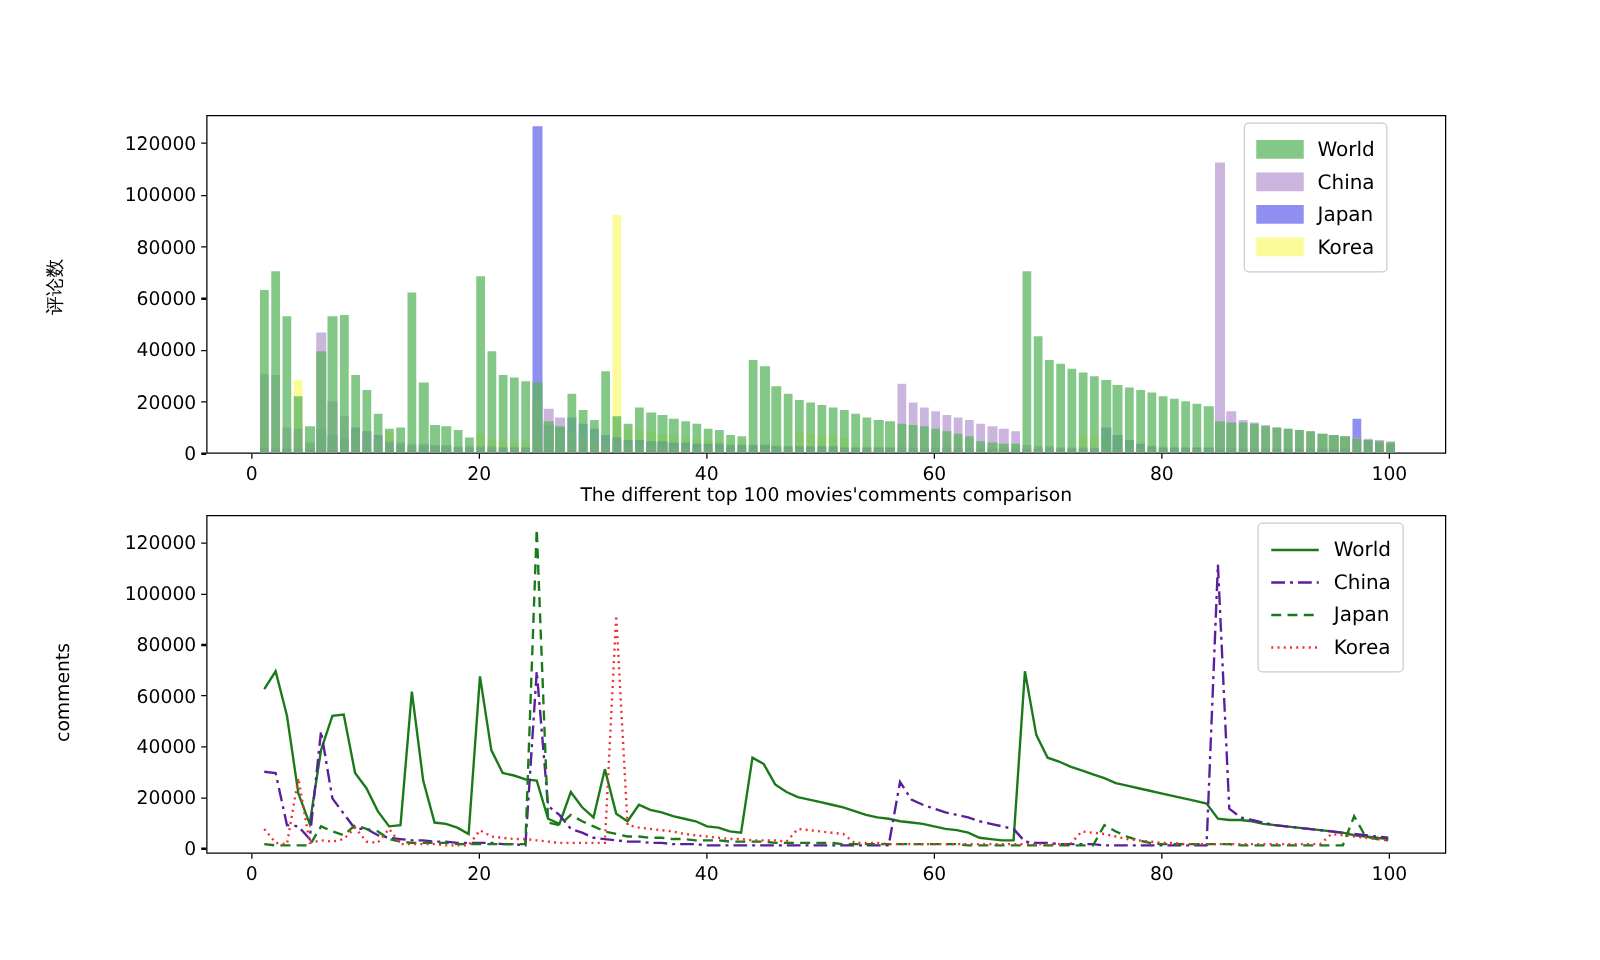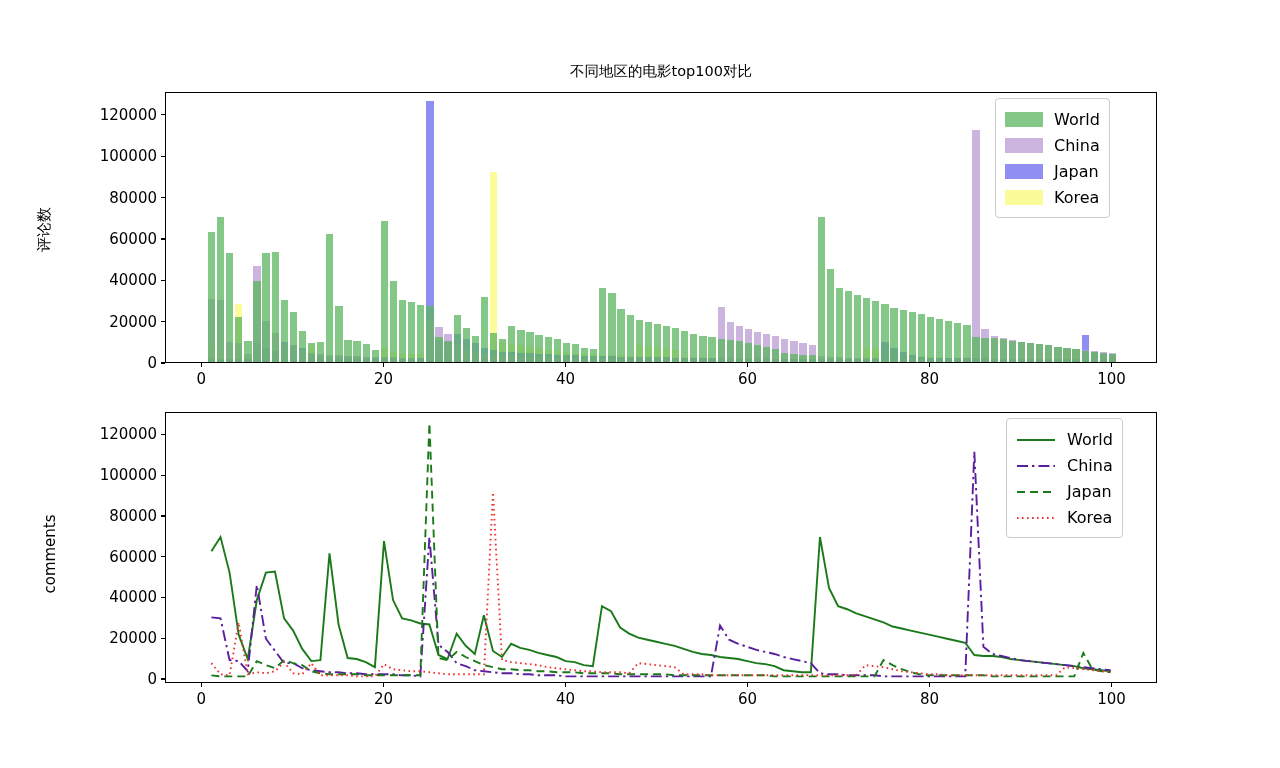--- a/index.html
+++ b/index.html
@@ -122,21 +122,20 @@
     font-size: 16px;
     color: #000000;
     white-space: nowrap;
   }
 </style>
 </head>
 <body>
 
 <div id="figure">
 
-  <div class="axtitle" id="top-title" style="left:165px; top:62px; width:992px;">不同地区的电影top100对比</div>
 
   <div class="ylabel" style="left:-16px; top:220px; width:120px;">评论数</div>
 
   <div class="axes" id="ax-top" style="left:165px; top:92px; width:992px; height:271px;">
     <div class="plotinner" id="bars-layer">
         <div class="bar" style="left: 41.8642px; width: 7.28073px; height: 130.328px; background: rgb(90, 181, 94); opacity: 0.75; z-index: 10;"></div>
         <div class="bar" style="left: 50.9651px; width: 7.28073px; height: 144.809px; background: rgb(90, 181, 94); opacity: 0.75; z-index: 10;"></div>
         <div class="bar" style="left: 60.0661px; width: 7.28073px; height: 108.607px; background: rgb(90, 181, 94); opacity: 0.75; z-index: 10;"></div>
         <div class="bar" style="left: 69.167px; width: 7.28073px; height: 45.5115px; background: rgb(90, 181, 94); opacity: 0.75; z-index: 10;"></div>
         <div class="bar" style="left: 78.2679px; width: 7.28073px; height: 20.687px; background: rgb(90, 181, 94); opacity: 0.75; z-index: 10;"></div>
@@ -562,20 +561,21 @@
       <div class="xtick-label" style="left: 565.44px; top: 370px;">40</div>
       <div class="tick-mark-x" style="left: 564.84px; top: 363px;"></div>
       <div class="xtick-label" style="left: 747.459px; top: 370px;">60</div>
       <div class="tick-mark-x" style="left: 746.859px; top: 363px;"></div>
       <div class="xtick-label" style="left: 929.477px; top: 370px;">80</div>
       <div class="tick-mark-x" style="left: 928.877px; top: 363px;"></div>
       <div class="xtick-label" style="left: 1111.5px; top: 370px;">100</div>
       <div class="tick-mark-x" style="left: 1110.9px; top: 363px;"></div>
     </div>
 
+  <div class="xlabel" style="left:165px; top:387px; width:992px;">The different top 100 movies'comments comparison</div>
 
   <div class="legend" id="legend-top" style="left:995px; top:98px;">
       <div class="legend-row">
         <div class="legend-swatch-bar" style="background: rgb(90, 181, 94); opacity: 0.75;"></div>
         <div class="legend-label">World</div>
       </div>
       <div class="legend-row">
         <div class="legend-swatch-bar" style="background: rgb(185, 155, 209); opacity: 0.75;"></div>
         <div class="legend-label">China</div>
       </div>

